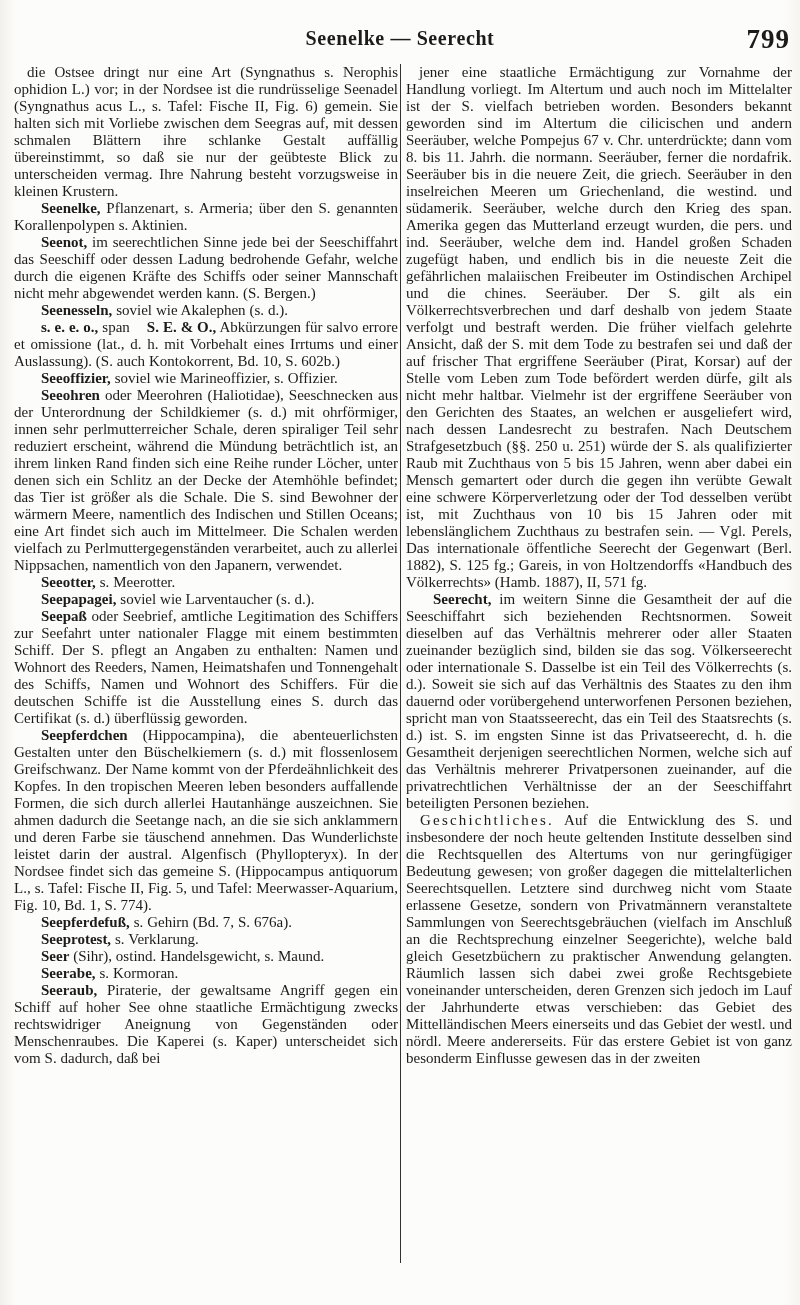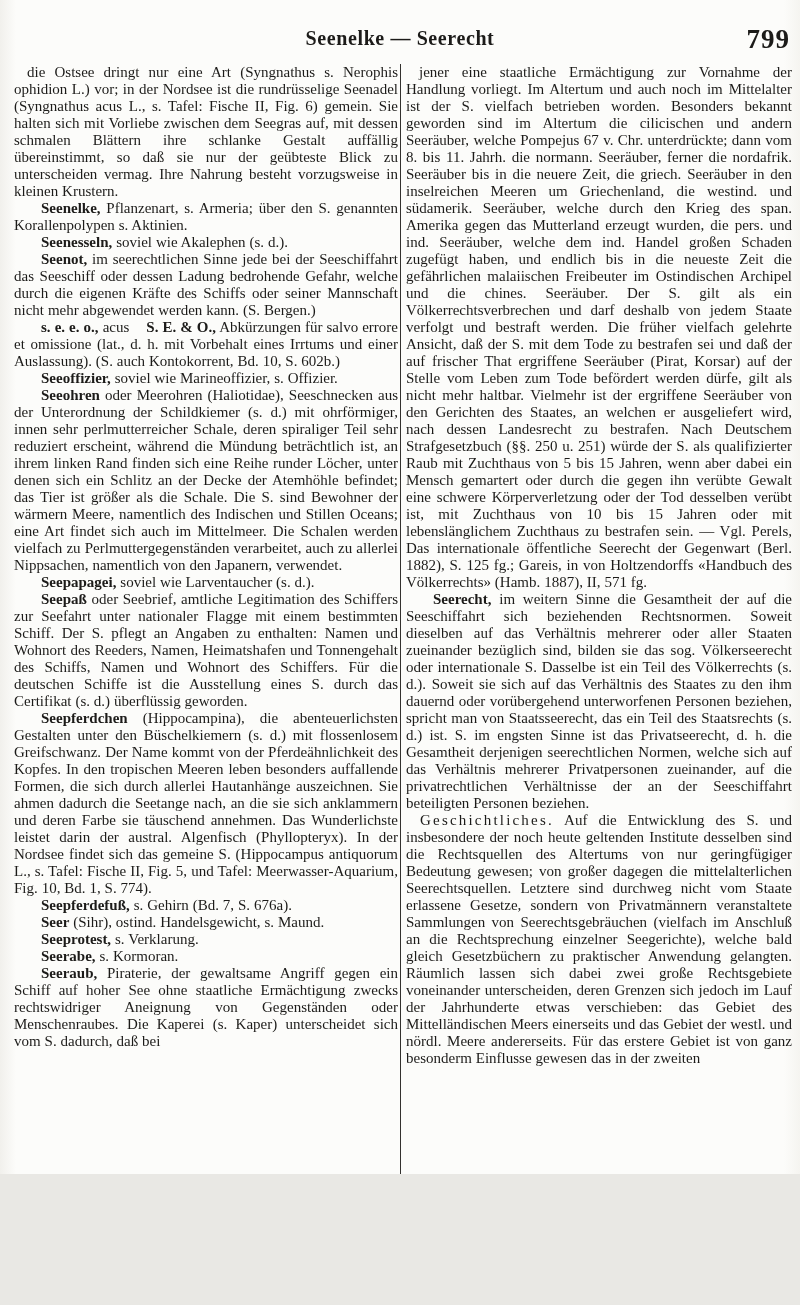--- a/index.html
+++ b/index.html
@@ -3,21 +3,21 @@
 <meta charset="utf-8">
 <style>
   html, body {
     margin: 0;
     padding: 0;
     background: #e9e8e4;
   }
   .page {
     position: relative;
     width: 800px;
-    height: 1174px;
+    height: 1305px;
     margin: 0 auto;
     background: #fcfcfa;
     background-image: linear-gradient(90deg, #f1f0ec 0px, #fcfcfa 16px, #fcfcfa 784px, #f5f4f0 800px);
     color: #1c1b19;
     font-family: "Liberation Serif", "DejaVu Serif", serif;
     overflow: hidden;
   }
   .page-header {
     position: absolute;
     top: 24px;
@@ -79,31 +79,32 @@
   <div class="page-header">
     <div class="page-title">Seenelke — Seerecht</div>
     <div class="page-number">799</div>
   </div>
 
   <div class="column-divider"></div>
 
   <div class="column left">
     <p class="entry cont"><span class="hw"></span><span>die Ostsee dringt nur eine Art (Syngnathus s. Nerophis ophidion L.) vor; in der Nordsee ist die rundrüsselige Seenadel (Syngnathus acus L., s. Tafel: Fische II, Fig. 6) gemein. Sie halten sich mit Vorliebe zwischen dem Seegras auf, mit dessen schmalen Blättern ihre schlanke Gestalt auffällig übereinstimmt, so daß sie nur der geübteste Blick zu unterscheiden vermag. Ihre Nahrung besteht vorzugsweise in kleinen Krustern.</span></p>
     <p class="entry"><span class="hw">Seenelke,</span><span> Pflanzenart, s. Armeria; über den S. genannten Korallenpolypen s. Aktinien.</span></p>
+    <p class="entry"><span class="hw">Seenot,</span><span> im seerechtlichen Sinne jede bei der Seeschiffahrt das Seeschiff oder dessen Ladung bedrohende Gefahr, welche durch die eigenen Kräfte des Schiffs oder seiner Mannschaft nicht mehr abgewendet werden kann. (S. Bergen.)</span></p>
     <p class="entry"><span class="hw">Seenesseln,</span><span> soviel wie Akalephen (s. d.).</span></p>
-    <p class="entry"><span class="hw">Seenot,</span><span> im seerechtlichen Sinne jede bei der Seeschiffahrt das Seeschiff oder dessen Ladung bedrohende Gefahr, welche durch die eigenen Kräfte des Schiffs oder seiner Mannschaft nicht mehr abgewendet werden kann. (S. Bergen.)</span></p>
-    <p class="entry"><span class="hw">s. e. e. o.,</span><span> acus </span><span class="hw">S. E. &amp; O.,</span><span> Abkürzungen für salvo errore et omissione (lat., d. h. mit Vorbehalt eines Irrtums und einer Auslassung). (S. auch Kontokorrent, Bd. 10, S. 602b.)</span></p>
+    <p class="entry"><span class="hw">s. e. e. o.,</span><span> span </span><span class="hw">S. E. &amp; O.,</span><span> Abkürzungen für salvo errore et omissione (lat., d. h. mit Vorbehalt eines Irrtums und einer Auslassung). (S. auch Kontokorrent, Bd. 10, S. 602b.)</span></p>
     <p class="entry"><span class="hw">Seeoffizier,</span><span> soviel wie Marineoffizier, s. Offizier.</span></p>
     <p class="entry"><span class="hw">Seeohren</span><span> oder Meerohren (Haliotidae), Seeschnecken aus der Unterordnung der Schildkiemer (s. d.) mit ohrförmiger, innen sehr perlmutterreicher Schale, deren spiraliger Teil sehr reduziert erscheint, während die Mündung beträchtlich ist, an ihrem linken Rand finden sich eine Reihe runder Löcher, unter denen sich ein Schlitz an der Decke der Atemhöhle befindet; das Tier ist größer als die Schale. Die S. sind Bewohner der wärmern Meere, namentlich des Indischen und Stillen Oceans; eine Art findet sich auch im Mittelmeer. Die Schalen werden vielfach zu Perlmuttergegenständen verarbeitet, auch zu allerlei Nippsachen, namentlich von den Japanern, verwendet.</span></p>
+    <p class="entry"><span class="hw">Seeotter,</span><span> s. Meerotter.</span></p>
     <p class="entry"><span class="hw">Seepapagei,</span><span> soviel wie Larventaucher (s. d.).</span></p>
     <p class="entry"><span class="hw">Seepaß</span><span> oder Seebrief, amtliche Legitimation des Schiffers zur Seefahrt unter nationaler Flagge mit einem bestimmten Schiff. Der S. pflegt an Angaben zu enthalten: Namen und Wohnort des Reeders, Namen, Heimatshafen und Tonnengehalt des Schiffs, Namen und Wohnort des Schiffers. Für die deutschen Schiffe ist die Ausstellung eines S. durch das Certifikat (s. d.) überflüssig geworden.</span></p>
     <p class="entry"><span class="hw">Seepferdchen</span><span> (Hippocampina), die abenteuerlichsten Gestalten unter den Büschelkiemern (s. d.) mit flossenlosem Greifschwanz. Der Name kommt von der Pferdeähnlichkeit des Kopfes. In den tropischen Meeren leben besonders auffallende Formen, die sich durch allerlei Hautanhänge auszeichnen. Sie ahmen dadurch die Seetange nach, an die sie sich anklammern und deren Farbe sie täuschend annehmen. Das Wunderlichste leistet darin der austral. Algenfisch (Phyllopteryx). In der Nordsee findet sich das gemeine S. (Hippocampus antiquorum L., s. Tafel: Fische II, Fig. 5, und Tafel: Meerwasser-Aquarium, Fig. 10, Bd. 1, S. 774).</span></p>
     <p class="entry"><span class="hw">Seepferdefuß,</span><span> s. Gehirn (Bd. 7, S. 676a).</span></p>
+    <p class="entry"><span class="hw">Seeprotest,</span><span> s. Verklarung.</span></p>
     <p class="entry"><span class="hw">Seer</span><span> (Sihr), ostind. Handelsgewicht, s. Maund.</span></p>
-    <p class="entry"><span class="hw">Seeprotest,</span><span> s. Verklarung.</span></p>
     <p class="entry"><span class="hw">Seerabe,</span><span> s. Kormoran.</span></p>
     <p class="entry"><span class="hw">Seeraub,</span><span> Piraterie, der gewaltsame Angriff gegen ein Schiff auf hoher See ohne staatliche Ermächtigung zwecks rechtswidriger Aneignung von Gegenständen oder Menschenraubes. Die Kaperei (s. Kaper) unterscheidet sich vom S. dadurch, daß bei</span></p>
   </div>
 
   <div class="column right">
     <p class="entry cont"><span class="hw"></span><span>jener eine staatliche Ermächtigung zur Vornahme der Handlung vorliegt. Im Altertum und auch noch im Mittelalter ist der S. vielfach betrieben worden. Besonders bekannt geworden sind im Altertum die cilicischen und andern Seeräuber, welche Pompejus 67 v. Chr. unterdrückte; dann vom 8. bis 11. Jahrh. die normann. Seeräuber, ferner die nordafrik. Seeräuber bis in die neuere Zeit, die griech. Seeräuber in den inselreichen Meeren um Griechenland, die westind. und südamerik. Seeräuber, welche durch den Krieg des span. Amerika gegen das Mutterland erzeugt wurden, die pers. und ind. Seeräuber, welche dem ind. Handel großen Schaden zugefügt haben, und endlich bis in die neueste Zeit die gefährlichen malaiischen Freibeuter im Ostindischen Archipel und die chines. Seeräuber. Der S. gilt als ein Völkerrechtsverbrechen und darf deshalb von jedem Staate verfolgt und bestraft werden. Die früher vielfach gelehrte Ansicht, daß der S. mit dem Tode zu bestrafen sei und daß der auf frischer That ergriffene Seeräuber (Pirat, Korsar) auf der Stelle vom Leben zum Tode befördert werden dürfe, gilt als nicht mehr haltbar. Vielmehr ist der ergriffene Seeräuber von den Gerichten des Staates, an welchen er ausgeliefert wird, nach dessen Landesrecht zu bestrafen. Nach Deutschem Strafgesetzbuch (§§. 250 u. 251) würde der S. als qualifizierter Raub mit Zuchthaus von 5 bis 15 Jahren, wenn aber dabei ein Mensch gemartert oder durch die gegen ihn verübte Gewalt eine schwere Körperverletzung oder der Tod desselben verübt ist, mit Zuchthaus von 10 bis 15 Jahren oder mit lebenslänglichem Zuchthaus zu bestrafen sein. — Vgl. Perels, Das internationale öffentliche Seerecht der Gegenwart (Berl. 1882), S. 125 fg.; Gareis, in von Holtzendorffs «Handbuch des Völkerrechts» (Hamb. 1887), II, 571 fg.</span></p>
     <p class="entry"><span class="hw">Seerecht,</span><span> im weitern Sinne die Gesamtheit der auf die Seeschiffahrt sich beziehenden Rechtsnormen. Soweit dieselben auf das Verhältnis mehrerer oder aller Staaten zueinander bezüglich sind, bilden sie das sog. Völkerseerecht oder internationale S. Dasselbe ist ein Teil des Völkerrechts (s. d.). Soweit sie sich auf das Verhältnis des Staates zu den ihm dauernd oder vorübergehend unterworfenen Personen beziehen, spricht man von Staatsseerecht, das ein Teil des Staatsrechts (s. d.) ist. S. im engsten Sinne ist das Privatseerecht, d. h. die Gesamtheit derjenigen seerechtlichen Normen, welche sich auf das Verhältnis mehrerer Privatpersonen zueinander, auf die privatrechtlichen Verhältnisse der an der Seeschiffahrt beteiligten Personen beziehen.</span></p>
     <p class="entry"><span class="spaced">Geschichtliches.</span><span> Auf die Entwicklung des S. und insbesondere der noch heute geltenden Institute desselben sind die Rechtsquellen des Altertums von nur geringfügiger Bedeutung gewesen; von großer dagegen die mittelalterlichen Seerechtsquellen. Letztere sind durchweg nicht vom Staate erlassene Gesetze, sondern von Privatmännern veranstaltete Sammlungen von Seerechtsgebräuchen (vielfach im Anschluß an die Rechtsprechung einzelner Seegerichte), welche bald gleich Gesetzbüchern zu praktischer Anwendung gelangten. Räumlich lassen sich dabei zwei große Rechtsgebiete voneinander unterscheiden, deren Grenzen sich jedoch im Lauf der Jahrhunderte etwas verschieben: das Gebiet des Mittelländischen Meers einerseits und das Gebiet der westl. und nördl. Meere andererseits. Für das erstere Gebiet ist von ganz besonderm Einflusse gewesen das in der zweiten</span></p>
   </div>
 

